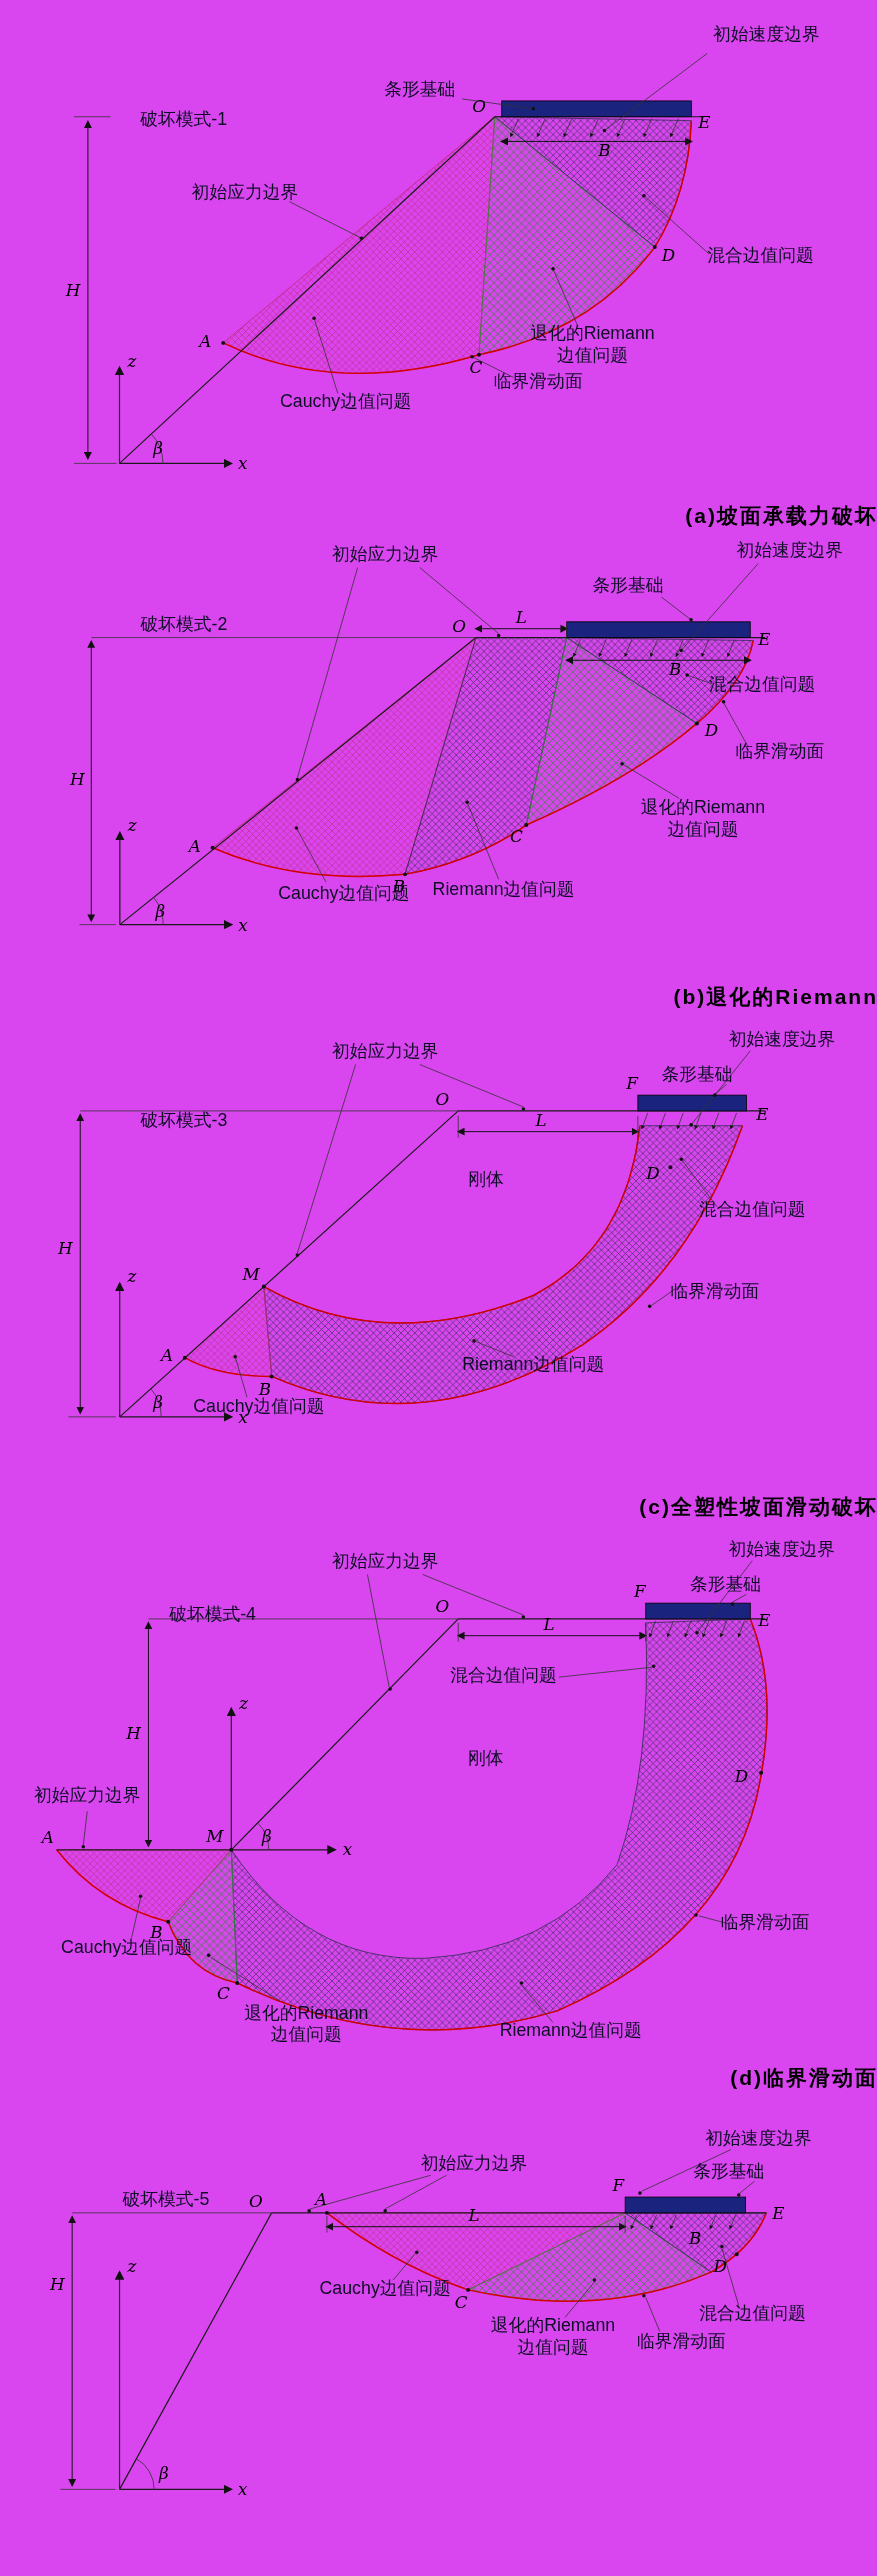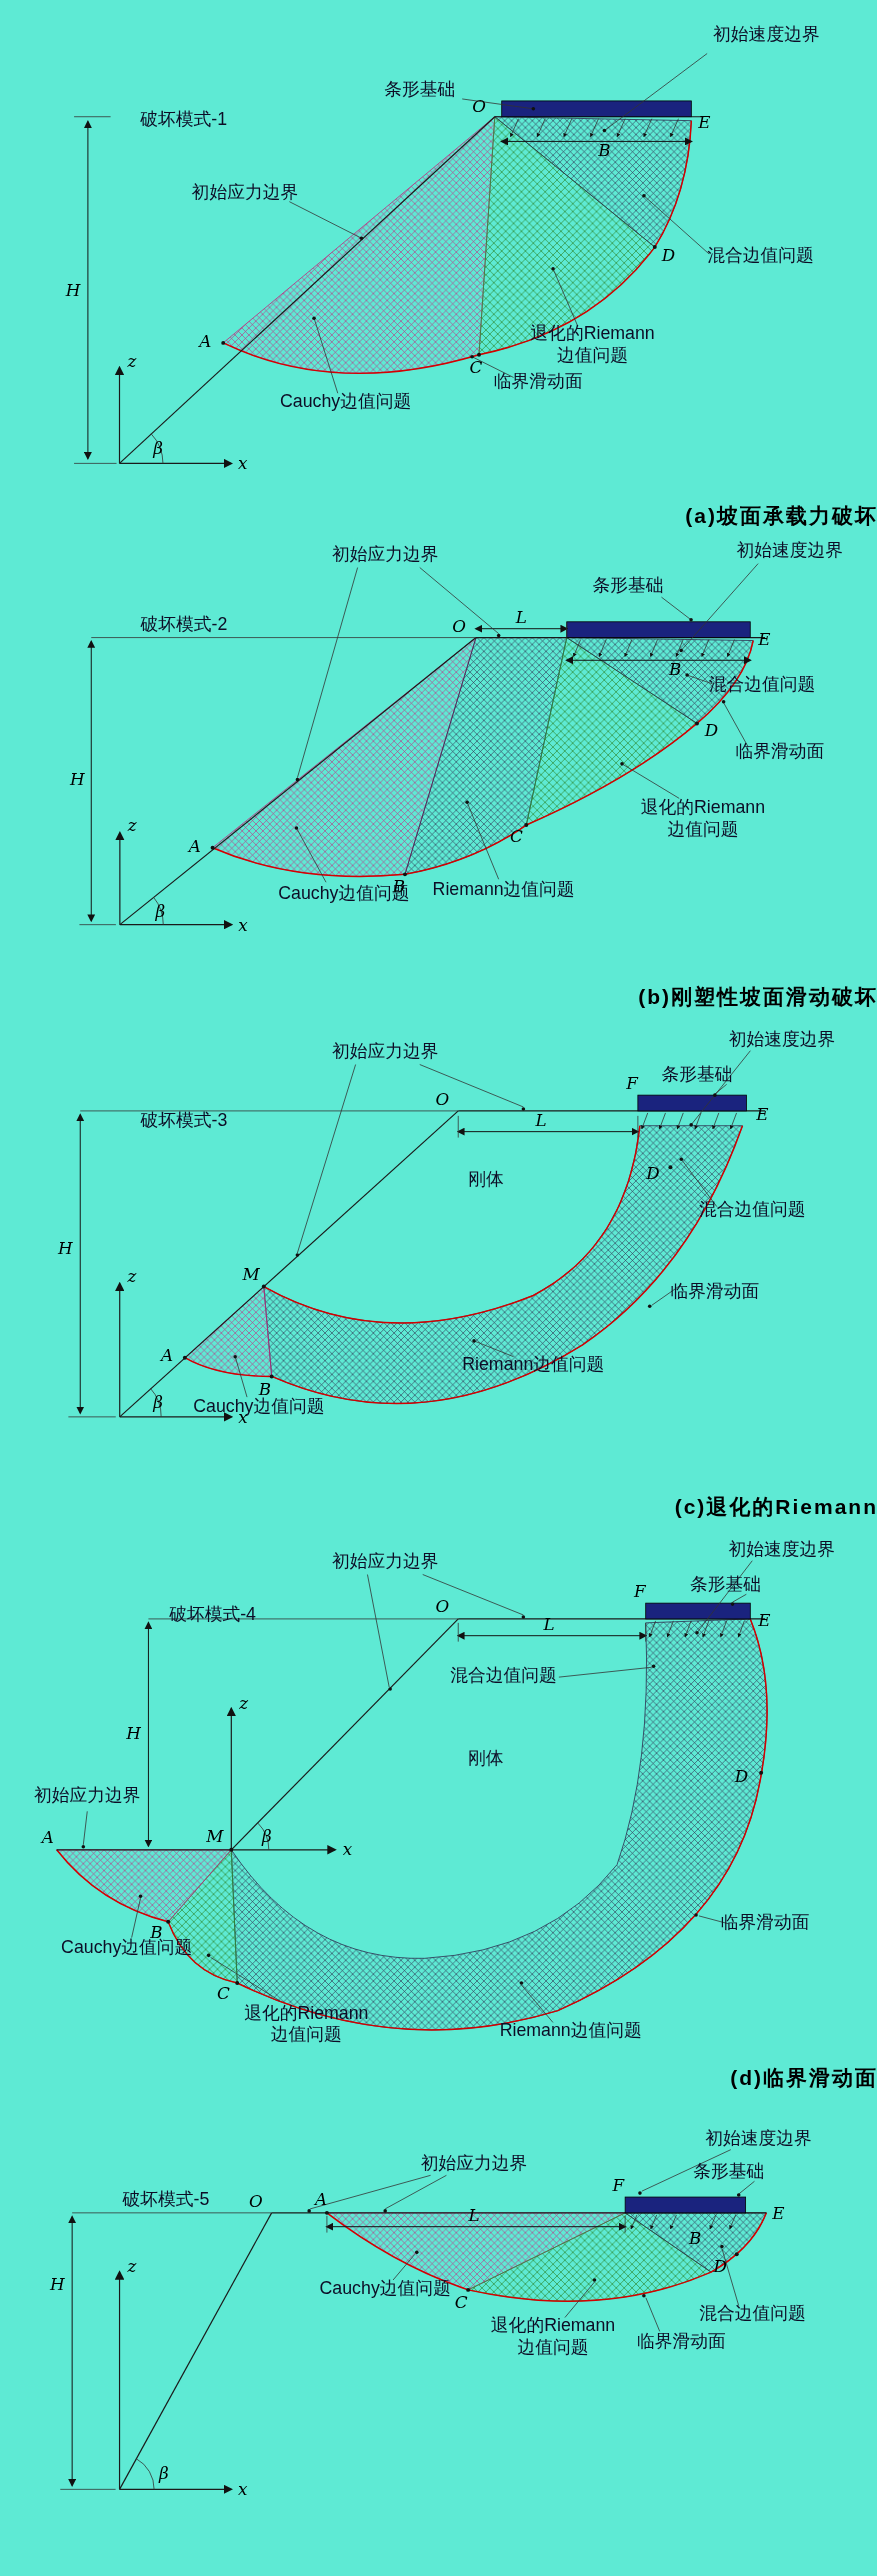--- a/index.html
+++ b/index.html
@@ -1,16 +1,16 @@
 <!DOCTYPE html>
 <html><head>
 <meta charset="utf-8">
 <style>
   html,body{margin:0;padding:0;background:#fff}
-  #page{position:relative;width:878px;height:2576px;background:#5eead4;overflow:hidden;
+  #page{position:relative;width:878px;height:2576px;background:#d946ef;overflow:hidden;
         font-family:"Liberation Sans","DejaVu Sans",sans-serif}
   .panel{position:absolute;left:0}
   .caption{position:absolute;left:0;width:878px;text-align:right;
            font-size:21px;font-weight:bold;color:#000;letter-spacing:2px;
            font-family:"Liberation Sans","DejaVu Sans",sans-serif}
   svg{display:block}
   .ln{stroke:#1a1a1a;stroke-width:1.2;fill:none}
   .thin{stroke:#333;stroke-width:0.8;fill:none}
   .red{stroke:#d40000;stroke-width:1.5;fill:none}
   .dim{stroke:#111;stroke-width:1;fill:none}
@@ -180,21 +180,21 @@
   <text class="pt" text-anchor="middle" x="523" y="312">C</text>
   <text class="pt" text-anchor="middle" x="404" y="363">B</text>
   <text class="pt" text-anchor="end" x="203" y="322">A</text>
   <text class="pt" text-anchor="middle" x="528" y="90">L</text>
   <text class="pt" text-anchor="middle" x="78" y="254">H</text>
   <text class="pt" text-anchor="start" x="129" y="301">z</text>
   <text class="pt" text-anchor="start" x="241" y="402">x</text>
   <text class="pt" text-anchor="middle" x="162" y="388">β</text>
 </svg>
 </div>
-<div class="caption" style="top:983px">(b)刚塑性坡面滑动破坏</div>
+<div class="caption" style="top:983px">(b)退化的Riemann</div>
 
 <div class="panel" style="top:1029px">
 <svg width="878" height="454" viewBox="0 0 889 460">
   <path fill="url(#meshD)" stroke="#2b2b4d" stroke-width="0.8" d="M267 261 Q390 330 540 270 Q635 220 648 98 L752 98 Q700 245 590 320 Q430 420 275 352 Z"></path>
   <path fill="url(#meshM)" stroke="#c2267d" stroke-width="0.8" d="M267 261 L187 333 Q220 352 275 352 Z"></path>
   <path class="red" d="M187 333 Q220 352 275 352 Q430 420 590 320 Q700 245 752 98"></path>
   <path class="red" d="M267 261 Q390 330 540 270 Q635 220 648 98"></path>
   <line class="ln" x1="121" y1="393" x2="464" y2="83"></line>
   <line class="ln" x1="464" y1="83" x2="775" y2="83"></line>
   <line class="thin" x1="81" y1="83" x2="464" y2="83"></line>
@@ -253,21 +253,21 @@
   <text class="pt" text-anchor="end" x="668" y="152">D</text>
   <text class="pt" text-anchor="middle" x="254" y="254">M</text>
   <text class="pt" text-anchor="end" x="175" y="336">A</text>
   <text class="pt" text-anchor="middle" x="268" y="371">B</text>
   <text class="pt" text-anchor="middle" x="66" y="228">H</text>
   <text class="pt" text-anchor="start" x="129" y="256">z</text>
   <text class="pt" text-anchor="start" x="241" y="399">x</text>
   <text class="pt" text-anchor="middle" x="160" y="384">β</text>
 </svg>
 </div>
-<div class="caption" style="top:1493px">(c)退化的Riemann</div>
+<div class="caption" style="top:1493px">(c)全塑性坡面滑动破坏</div>
 
 <div class="panel" style="top:1539px">
 <svg width="878" height="518" viewBox="0 0 889 525">
   <path fill="url(#meshD)" stroke="#2b2b4d" stroke-width="0.8" d="M234 315 Q310 428 430 425 Q555 418 625 330 Q660 230 654 85 L760 81 Q788 150 770 245 Q742 400 565 478 Q400 528 240 450 Z"></path>
   <path fill="url(#meshG)" stroke="#2e8b32" stroke-width="0.8" d="M234 315 L170 388 Q190 440 240 450 Z"></path>
   <path fill="url(#meshM)" stroke="#c2267d" stroke-width="0.8" d="M57 315 L234 315 L170 388 Q100 370 57 315 Z"></path>
   <path class="red" d="M57 315 Q100 370 170 388 Q190 440 240 450 Q400 528 565 478 Q742 400 770 245 Q788 150 760 81"></path>
   <line class="ln" x1="57" y1="315" x2="339" y2="315" marker-end="url(#ar)"></line>
   <line class="ln" x1="234" y1="315" x2="464" y2="81"></line>
   <line class="ln" x1="464" y1="81" x2="775" y2="81"></line>

